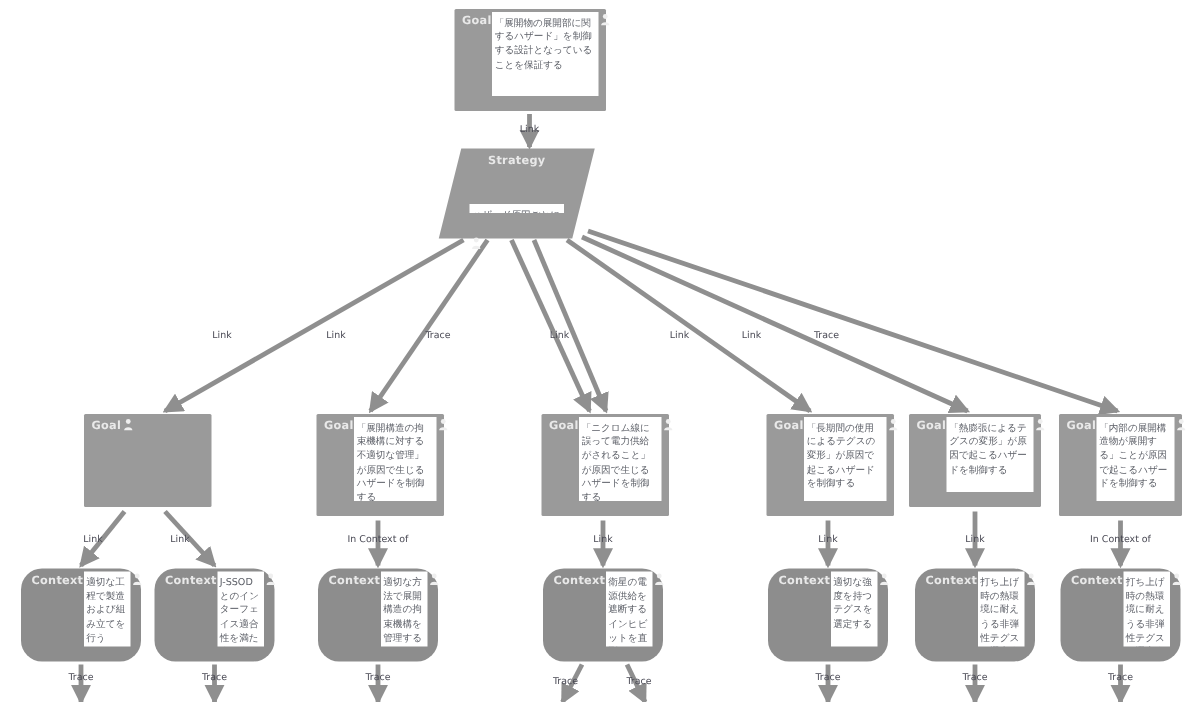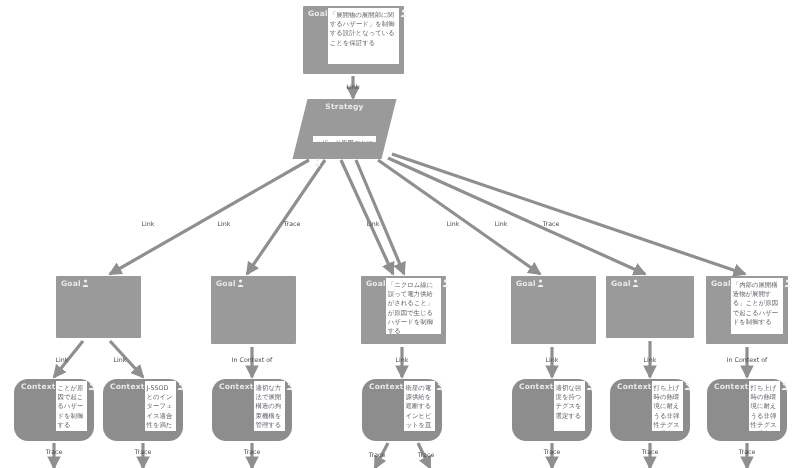--- a/index.html
+++ b/index.html
@@ -183,20 +183,23 @@
         <div class="node-type">Goal</div>
         <div class="node-foot">
           <svg class="person-icon" viewBox="0 0 10 12">
             <circle cx="5" cy="3" r="2.4" fill="#efefef"></circle>
             <path d="M0.8 12 C0.8 7.6 9.2 7.6 9.2 12 Z" fill="#efefef"></path>
           </svg>
         </div>
       </div>
       <div class="node goal" style="left: 211px; top: 276px; width: 85px; height: 68px;">
         <div class="node-type">Goal</div>
+        <div class="node-body">
+          <span>「展開構造の拘束機構に対する不適切な管理」が原因で生じるハザードを制御する</span>
+        </div>
         <div class="node-foot">
           <svg class="person-icon" viewBox="0 0 10 12">
             <circle cx="5" cy="3" r="2.4" fill="#efefef"></circle>
             <path d="M0.8 12 C0.8 7.6 9.2 7.6 9.2 12 Z" fill="#efefef"></path>
           </svg>
         </div>
       </div>
       <div class="node goal" style="left: 361px; top: 276px; width: 85px; height: 68px;">
         <div class="node-type">Goal</div>
         <div class="node-body">
@@ -204,29 +207,35 @@
         </div>
         <div class="node-foot">
           <svg class="person-icon" viewBox="0 0 10 12">
             <circle cx="5" cy="3" r="2.4" fill="#efefef"></circle>
             <path d="M0.8 12 C0.8 7.6 9.2 7.6 9.2 12 Z" fill="#efefef"></path>
           </svg>
         </div>
       </div>
       <div class="node goal" style="left: 511px; top: 276px; width: 85px; height: 68px;">
         <div class="node-type">Goal</div>
+        <div class="node-body">
+          <span>「長期間の使用によるテグスの変形」が原因で起こるハザードを制御する</span>
+        </div>
         <div class="node-foot">
           <svg class="person-icon" viewBox="0 0 10 12">
             <circle cx="5" cy="3" r="2.4" fill="#efefef"></circle>
             <path d="M0.8 12 C0.8 7.6 9.2 7.6 9.2 12 Z" fill="#efefef"></path>
           </svg>
         </div>
       </div>
       <div class="node goal" style="left: 606px; top: 276px; width: 88px; height: 62px;">
         <div class="node-type">Goal</div>
+        <div class="node-body">
+          <span>「熱膨張によるテグスの変形」が原因で起こるハザードを制御する</span>
+        </div>
         <div class="node-foot">
           <svg class="person-icon" viewBox="0 0 10 12">
             <circle cx="5" cy="3" r="2.4" fill="#efefef"></circle>
             <path d="M0.8 12 C0.8 7.6 9.2 7.6 9.2 12 Z" fill="#efefef"></path>
           </svg>
         </div>
       </div>
       <div class="node goal" style="left: 706px; top: 276px; width: 82px; height: 68px;">
         <div class="node-type">Goal</div>
         <div class="node-body">
@@ -235,21 +244,21 @@
         <div class="node-foot">
           <svg class="person-icon" viewBox="0 0 10 12">
             <circle cx="5" cy="3" r="2.4" fill="#efefef"></circle>
             <path d="M0.8 12 C0.8 7.6 9.2 7.6 9.2 12 Z" fill="#efefef"></path>
           </svg>
         </div>
       </div>
       <div class="node context" style="left: 14px; top: 379px; width: 80px; height: 62px;">
         <div class="node-type">Context</div>
         <div class="node-body">
-          <span>ことが原因で起こるハザードを制御する</span>
+          <span>適切な工程で製造および組み立てを行う</span>
         </div>
         <div class="node-foot">
           <svg class="person-icon" viewBox="0 0 10 12">
             <circle cx="5" cy="3" r="2.4" fill="#efefef"></circle>
             <path d="M0.8 12 C0.8 7.6 9.2 7.6 9.2 12 Z" fill="#efefef"></path>
           </svg>
         </div>
       </div>
       <div class="node context" style="left: 103px; top: 379px; width: 80px; height: 62px;">
         <div class="node-type">Context</div>

